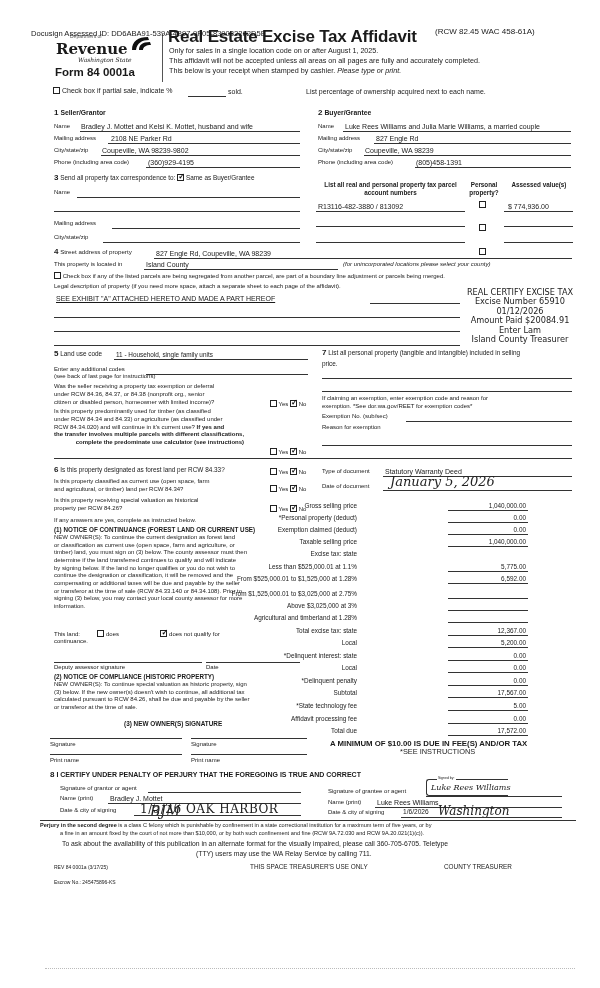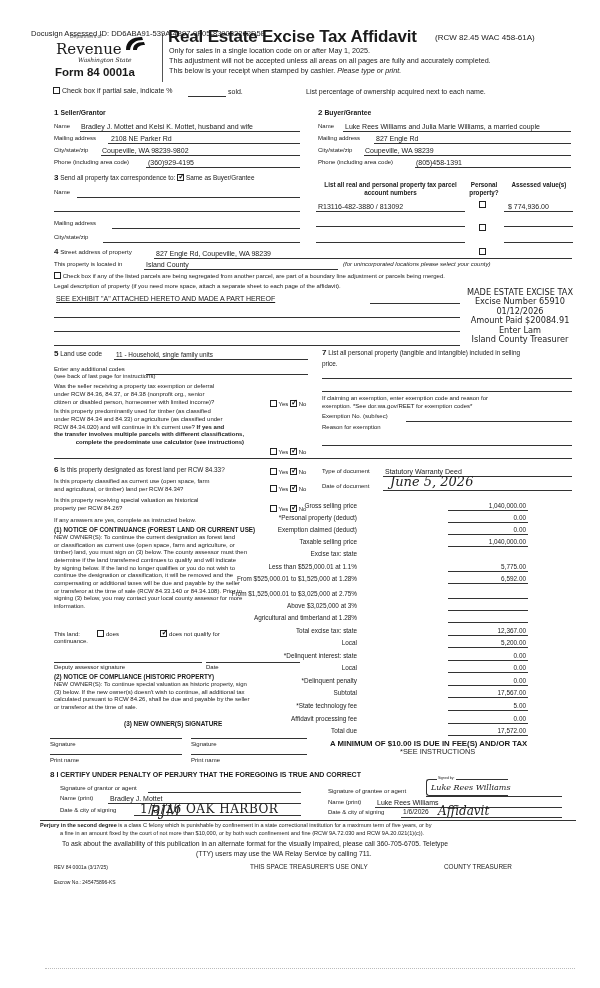--- a/index.html
+++ b/index.html
@@ -21,34 +21,34 @@
   .amt-line { position: absolute; left: 448px; width: 80px; border-top: 0.8px solid #333; }
   .vdiv { position: absolute; border-left: 0.8px solid #555; }
 </style>
 </head>
 <body>
 
 <div class="abs" style="left:31px;top:29px;font-size:7.6px;z-index:3;">Docusign Assessed ID: DD6ABA91-539A-4B97-9F05-839082262D5E</div>
 
 <div class="abs" style="left:70px;top:33px;font-size:5px;color:#555;">Department of</div>
 <div class="abs" style="left:56px;top:36px;">
-  <span style="font-family:'DejaVu Serif',serif;font-weight:normal;font-size:15px;">Revenue</span>
+  <span style="font-family:'DejaVu Serif',serif;font-weight:bold;font-size:15px;">Revenue</span>
   <svg width="22" height="16" viewBox="0 0 22 16" style="vertical-align:2px;">
     <path d="M2 14 C2 5 8 1 18 1 L19 4 C12 4 7 7 6 14 Z" fill="#111"></path>
     <path d="M9 14 C9 9 12 6 20 6 L21 9 C16 9 13 11 13 14 Z" fill="#111"></path>
   </svg>
 </div>
 <div class="abs it" style="left:78px;top:56px;font-family:'DejaVu Serif',serif;font-size:6px;">Washington State</div>
 <div class="abs b" style="left:55px;top:66px;font-size:11.5px;">Form 84 0001a</div>
 <div class="vdiv" style="left:162px;top:34px;height:48px;"></div>
 
 <div class="abs b" style="left:168px;top:27px;font-size:17px;letter-spacing:-0.2px;z-index:1;">Real Estate Excise Tax Affidavit</div>
-<div class="abs" style="left:435px;top:33px;font-size:8px;">(RCW 82.45 WAC 458-61A)</div>
-<div class="abs" style="left:169px;top:47px;font-size:7.2px;">Only for sales in a single location code on or after May 1, 2025.</div>
-<div class="abs" style="left:169px;top:57px;font-size:7.2px;">This adjustment will not be accepted unless all areas on all pages are fully and accurately completed.</div>
+<div class="abs" style="left:435px;top:27px;font-size:8px;">(RCW 82.45 WAC 458-61A)</div>
+<div class="abs" style="left:169px;top:47px;font-size:7.2px;">Only for sales in a single location code on or after August 1, 2025.</div>
+<div class="abs" style="left:169px;top:57px;font-size:7.2px;">This affidavit will not be accepted unless all areas on all pages are fully and accurately completed.</div>
 <div class="abs" style="left:169px;top:67px;font-size:7.2px;"><span>This below is your receipt when stamped by cashier.</span> <span class="it">Please type or print.</span></div>
 
 <div class="abs" style="left:53px;top:87px;font-size:7px;">
   <span class="cb"></span>
   <span>Check box if partial sale, indicate %</span>
 </div>
 <div class="line" style="left:188px;top:96px;width:38px;"></div>
 <div class="abs" style="left:228px;top:88px;font-size:7px;">sold.</div>
 <div class="abs" style="left:306px;top:88px;font-size:7px;">List percentage of ownership acquired next to each name.</div>
 
@@ -128,21 +128,21 @@
   <span>Check box if any of the listed parcels are being segregated from another parcel, are part of a boundary line adjustment or parcels being merged.</span>
 </div>
 <div class="abs" style="left:54px;top:283px;font-size:6px;">Legal description of property (if you need more space, attach a separate sheet to each page of the affidavit).</div>
 <div class="fill t6" style="left:56px;top:295px;text-decoration:underline;">SEE EXHIBIT "A" ATTACHED HERETO AND MADE A PART HEREOF</div>
 <div class="line" style="left:370px;top:303px;width:90px;"></div>
 <div class="line" style="left:54px;top:317px;width:406px;"></div>
 <div class="line" style="left:54px;top:331px;width:406px;"></div>
 <div class="line" style="left:54px;top:345px;width:406px;"></div>
 
 <div class="abs stamp" style="left:460px;top:288px;width:120px;line-height:1.15;white-space:normal;">
-  <div>MADE ESTATE EXCISE TAX</div>
+  <div>REAL CERTIFY EXCISE TAX</div>
   <div>Excise Number 65910</div>
   <div>01/12/2026</div>
   <div>Amount Paid $20084.91</div>
   <div>Enter Lam</div>
   <div>Island County Treasurer</div>
 </div>
 
 <div class="abs" style="left:54px;top:349px;font-size:6.4px;"><span class="num">5</span> <span>Land use code</span></div>
 <div class="fill" style="left:116px;top:351px;font-size:6.4px;">11 - Household, single family units</div>
 <div class="line" style="left:114px;top:359px;width:194px;"></div>
@@ -243,21 +243,21 @@
 <div class="abs t6" style="left:191px;top:741px;">Signature</div>
 <div class="line" style="left:50px;top:754px;width:132px;"></div>
 <div class="line" style="left:191px;top:754px;width:116px;"></div>
 <div class="abs t6" style="left:50px;top:757px;">Print name</div>
 <div class="abs t6" style="left:191px;top:757px;">Print name</div>
 
 <div class="abs t6" style="left:322px;top:468px;">Type of document</div>
 <div class="fill t6" style="left:385px;top:468px;">Statutory Warranty Deed</div>
 <div class="line" style="left:383px;top:476px;width:189px;"></div>
 <div class="abs t6" style="left:322px;top:483px;">Date of document</div>
-<div class="fill hand" style="left:390px;top:474px;font-size:13px;">June 5, 2026</div>
+<div class="fill hand" style="left:390px;top:474px;font-size:13px;">January 5, 2026</div>
 <div class="line" style="left:383px;top:490px;width:189px;"></div>
 
 <div id="tax-rows">
     <div>
       <div class="amt-label" style="top: 502px;">Gross selling price</div>
       <div class="amt-val" style="top: 502px;">1,040,000.00</div>
       <div class="amt-line" style="top: 510px;"></div>
     </div>
     <div>
       <div class="amt-label" style="top: 514px;">*Personal property (deduct)</div>
@@ -367,21 +367,21 @@
 <div class="abs" style="left:426px;top:779px;width:82px;height:17px;border:0.8px solid #333;border-right:none;border-radius:3px 0 0 3px;">
   <span class="abs" style="left:10px;top:-4px;font-size:3.5px;background:#fff;padding:0 1px;">Signed by:</span>
   <span class="abs hand" style="left:4px;top:3px;font-size:8px;">Luke Rees Williams</span>
 </div>
 <div class="line" style="left:426px;top:796px;width:136px;"></div>
 <div class="abs t6" style="left:328px;top:799px;">Name (print)</div>
 <div class="fill t6" style="left:377px;top:799px;">Luke Rees Williams</div>
 <div class="line" style="left:375px;top:807px;width:187px;"></div>
 <div class="abs t6" style="left:328px;top:809px;">Date &amp; city of signing</div>
 <div class="fill t6" style="left:403px;top:808px;font-size:6.6px;">1/6/2026</div>
-<div class="fill hand" style="left:438px;top:804px;font-size:12px;">Affidavit</div>
+<div class="fill hand" style="left:438px;top:804px;font-size:12px;">Washington</div>
 <div class="line" style="left:401px;top:817px;width:161px;"></div>
 
 <div class="line" style="left:40px;top:820px;width:536px;"></div>
 
 <div class="abs" style="left:40px;top:822px;font-size:5.6px;"><b>Perjury in the second degree</b><span> is a class C felony which is punishable by confinement in a state correctional institution for a maximum term of five years, or by</span></div>
 <div class="abs" style="left:60px;top:830px;font-size:5.6px;">a fine in an amount fixed by the court of not more than $10,000, or by both such confinement and fine (RCW 9A.72.030 and RCW 9A.20.021(1)(c)).</div>
 
 <div class="abs" style="left:62px;top:840px;font-size:6.8px;">To ask about the availability of this publication in an alternate format for the visually impaired, please call 360-705-6705. Teletype</div>
 <div class="abs" style="left:196px;top:850px;font-size:6.8px;">(TTY) users may use the WA Relay Service by calling 711.</div>
 

